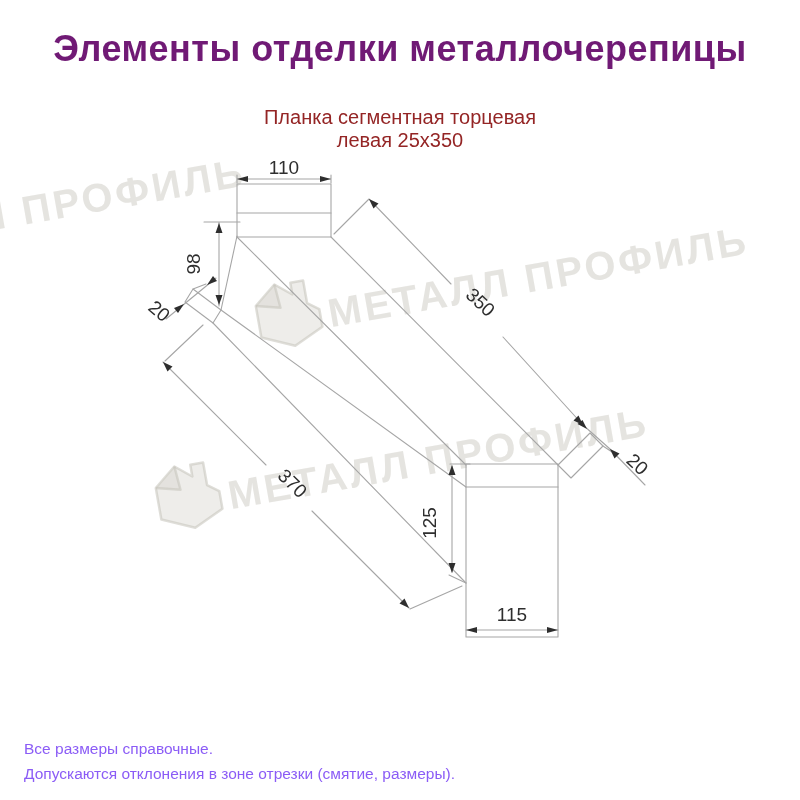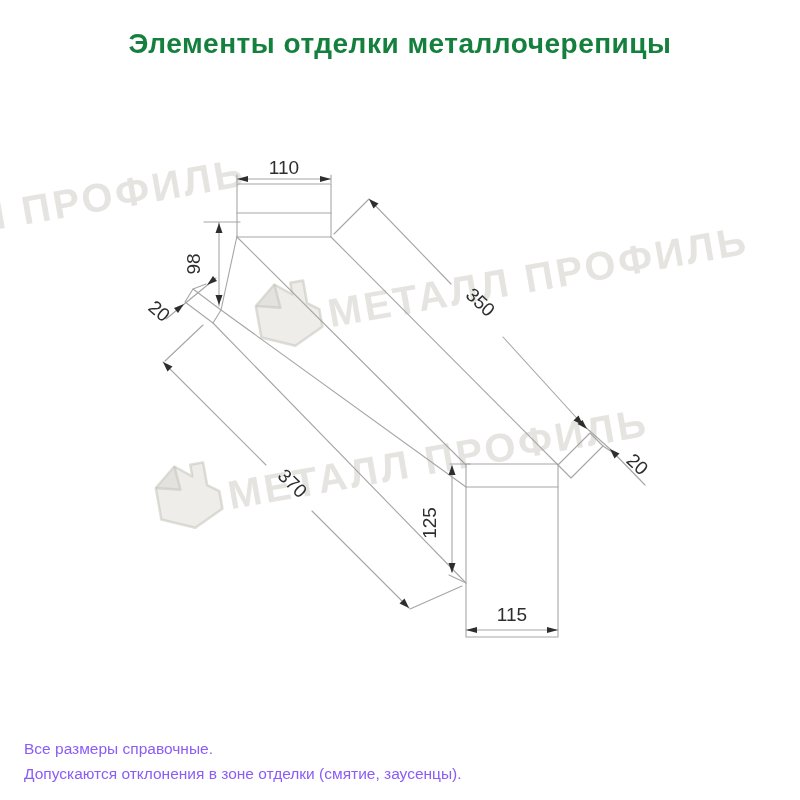--- a/index.html
+++ b/index.html
@@ -1,37 +1,41 @@
 <!DOCTYPE html>
 <html><head>
 <meta charset="utf-8">
 <style>
   html,body{margin:0;padding:0;background:#ffffff;width:800px;height:800px;overflow:hidden;}
   body{font-family:"Liberation Sans","DejaVu Sans",sans-serif;position:relative;}
   .page{position:absolute;inset:0;width:800px;height:800px;background:#fff;}
   .title{position:absolute;top:28px;left:0;width:800px;text-align:center;
-         font-size:28px;font-weight:bold;color:#15803d;letter-spacing:0.5px;}
+         font-size:36px;font-weight:bold;color:#701a75;letter-spacing:0.5px;}
   .subtitle{position:absolute;top:106px;left:0;width:800px;text-align:center;
             font-size:20px;font-weight:500;color:#942525;line-height:23px;}
   .drawing{position:absolute;top:0;left:0;width:800px;height:800px;}
   .footer{position:absolute;left:24px;bottom:14px;font-size:15.5px;color:#8b5cf6;line-height:25px;}
   svg .ln{stroke:#a6a6a6;stroke-width:1.1;fill:none;stroke-linecap:round;stroke-linejoin:round;}
   svg .arrow{fill:#2e2e2e;stroke:none;}
   svg .dimtxt{fill:#2e2e2e;font-size:19px;font-family:"Liberation Sans","DejaVu Sans",sans-serif;}
   svg .wm-text{font-size:40px;font-weight:bold;letter-spacing:3px;
                fill:rgba(208,206,198,0.55);font-family:"Liberation Sans","DejaVu Sans",sans-serif;}
   svg .wm-logo{fill:rgba(214,212,204,0.42);stroke:rgba(196,194,186,0.55);stroke-width:2.5;stroke-linejoin:round;}
 </style>
 </head>
 <body>
 
 <div class="page">
 
   <div class="title">Элементы отделки металлочерепицы</div>
 
+  <div class="subtitle">
+    <div>Планка сегментная торцевая</div>
+    <div>левая 25х350</div>
+  </div>
 
   <svg class="drawing" viewBox="0 0 800 800">
 
     <g transform="translate(-245,262) rotate(-10)">
       <text class="wm-text" x="72" y="10">МЕТАЛЛ ПРОФИЛЬ</text>
     </g>
 
     <g transform="translate(258,330) rotate(-10)">
       <g>
         <path class="wm-logo" d="M2,8 L2,-24 L24,-42 L40,-29 L40,-41 L53,-41 L53,-18 L64,-10 L64,8 L34,22 Z"></path>
@@ -116,16 +120,16 @@
     <g>
       <path class="ln" d="M466,630 L558,630"></path>
       <polygon class="arrow" points="466,630 477,627 477,633"></polygon>
       <polygon class="arrow" points="558,630 547,627 547,633"></polygon>
       <text class="dimtxt" x="512" y="621" text-anchor="middle">115</text>
     </g>
   </svg>
 
   <div class="footer">
     <div>Все размеры справочные.</div>
-    <div>Допускаются отклонения в зоне отделки (смятие, заусенцы).</div>
+    <div>Допускаются отклонения в зоне отрезки (смятие, размеры).</div>
   </div>
 
 </div>
 
 </body></html>

